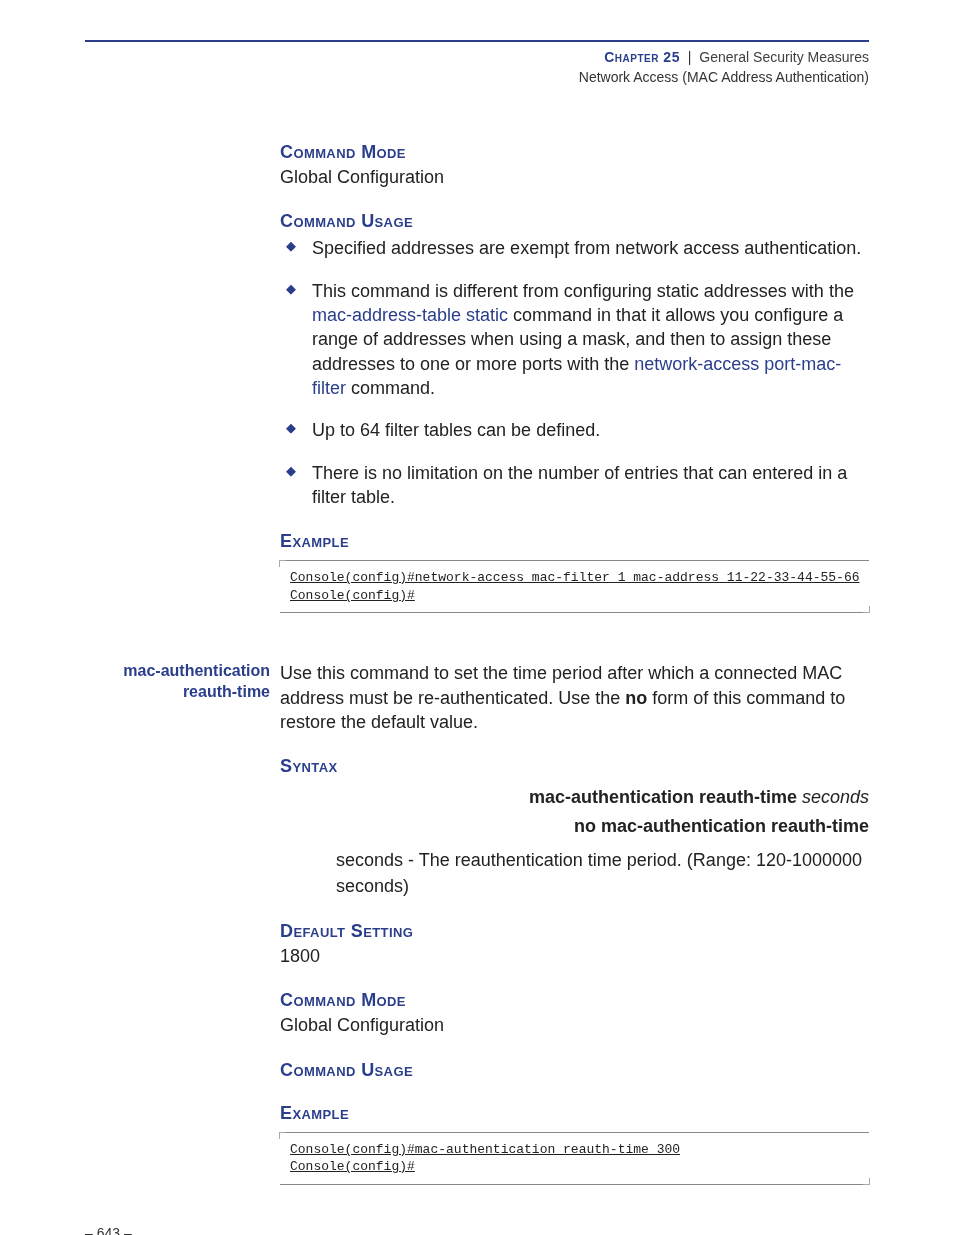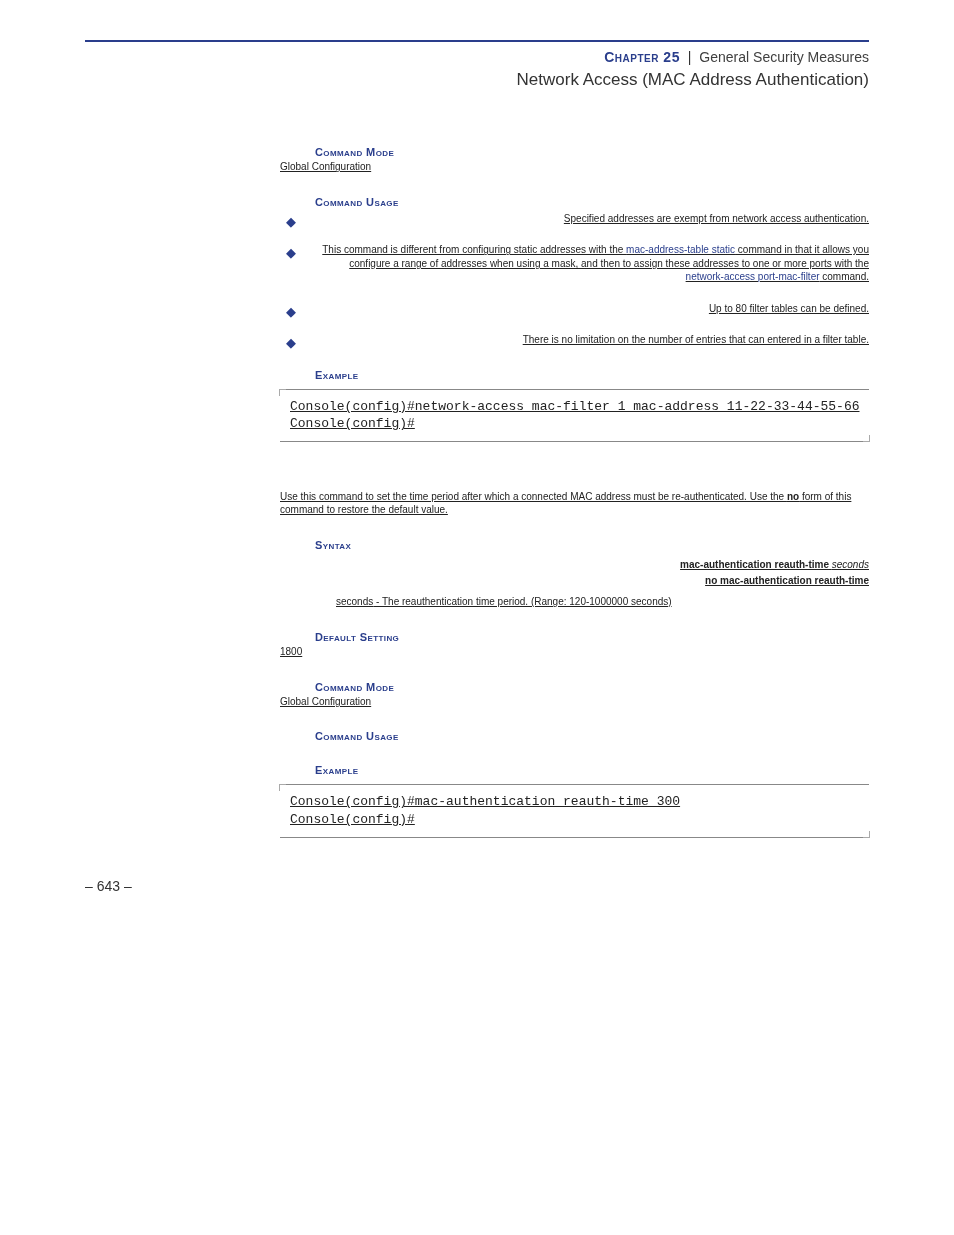--- a/index.html
+++ b/index.html
@@ -35,46 +35,43 @@
   }
   .header .line1 .sep {
     color: #333;
     padding: 0 4px;
   }
   .header .line1 .title {
     color: #404040;
   }
   .header .line2 {
     color: #333;
-    font-size: 17px;
+    font-size: 14px;
   }
   .content-col {
     margin-left: 195px;
   }
   .section-head {
     color: #2a3e8c;
     font-weight: bold;
     font-variant: small-caps;
-    font-size: 11px;
+    font-size: 18px;
     letter-spacing: 0.4px;
     margin-top: 22px;
     margin-bottom: 2px;
-    margin-left: 35px;
   }
   .body-text {
-    font-size: 10px;
+    font-size: 18px;
     line-height: 1.35;
     color: #222;
-    text-decoration: underline;
   }
   ul.diamond {
     list-style: none;
     padding-left: 0;
     margin: 4px 0 0 0;
-    text-align: right;
   }
   ul.diamond li {
     position: relative;
     padding-left: 32px;
     margin-bottom: 18px;
     line-height: 1.35;
   }
   ul.diamond li::before {
     content: "◆";
     position: absolute;
@@ -167,29 +164,33 @@
 
     <div class="section-head">Command Mode</div>
     <div class="body-text">Global Configuration</div>
 
     <div class="section-head">Command Usage</div>
     <ul class="diamond body-text">
       <li>Specified addresses are exempt from network access authentication.</li>
       <li>
         <span>This command is different from configuring static addresses with the </span><span class="link">mac-address-table static</span><span> command in that it allows you configure a range of addresses when using a mask, and then to assign these addresses to one or more ports with the </span><span class="link">network-access port-mac-filter</span><span> command.</span>
       </li>
-      <li>Up to 80 filter tables can be defined.</li>
+      <li>Up to 64 filter tables can be defined.</li>
       <li>There is no limitation on the number of entries that can entered in a filter table.</li>
     </ul>
 
     <div class="section-head">Example</div>
     <div class="code-block">Console(config)#network-access mac-filter 1 mac-address 11-22-33-44-55-66
 Console(config)#</div>
 
     <div class="cmd-row">
+      <div class="margin-title">
+        <span>mac-authentication</span><br>
+        <span>reauth-time</span>
+      </div>
       <div class="body-text">
         <span>Use this command to set the time period after which a connected MAC address must be re-authenticated. Use the </span><b>no</b><span> form of this command to restore the default value.</span>
       </div>
 
       <div class="section-head">Syntax</div>
       <div class="syntax-block body-text">
         <div>
           <span class="bold">mac-authentication reauth-time</span>
           <span class="ital">seconds</span>
         </div>

